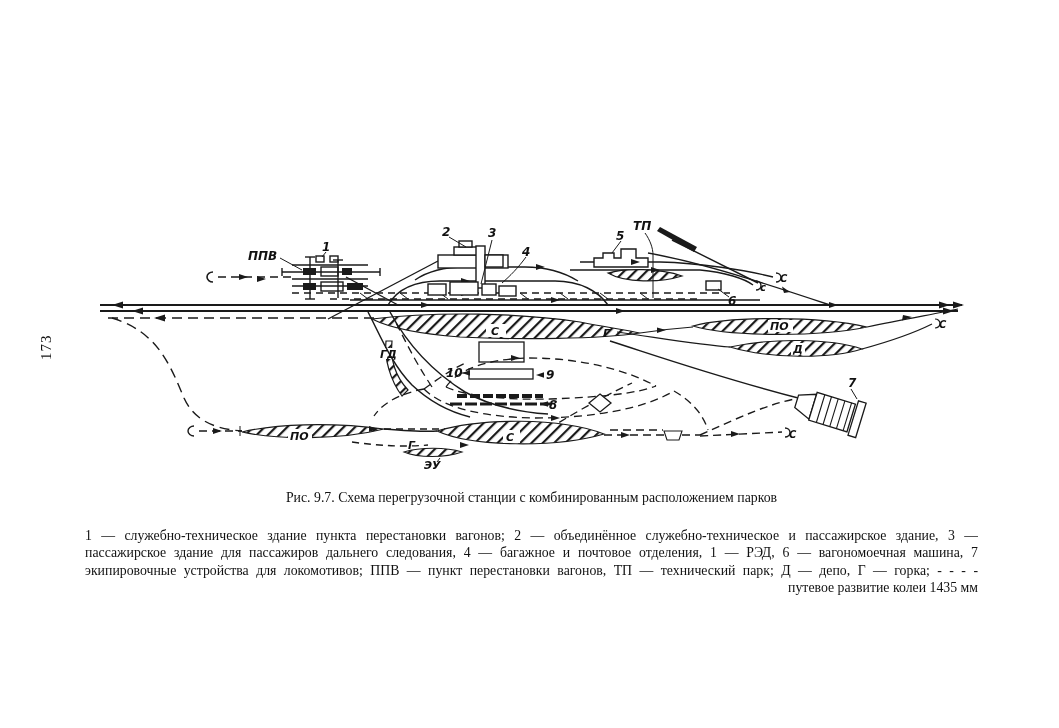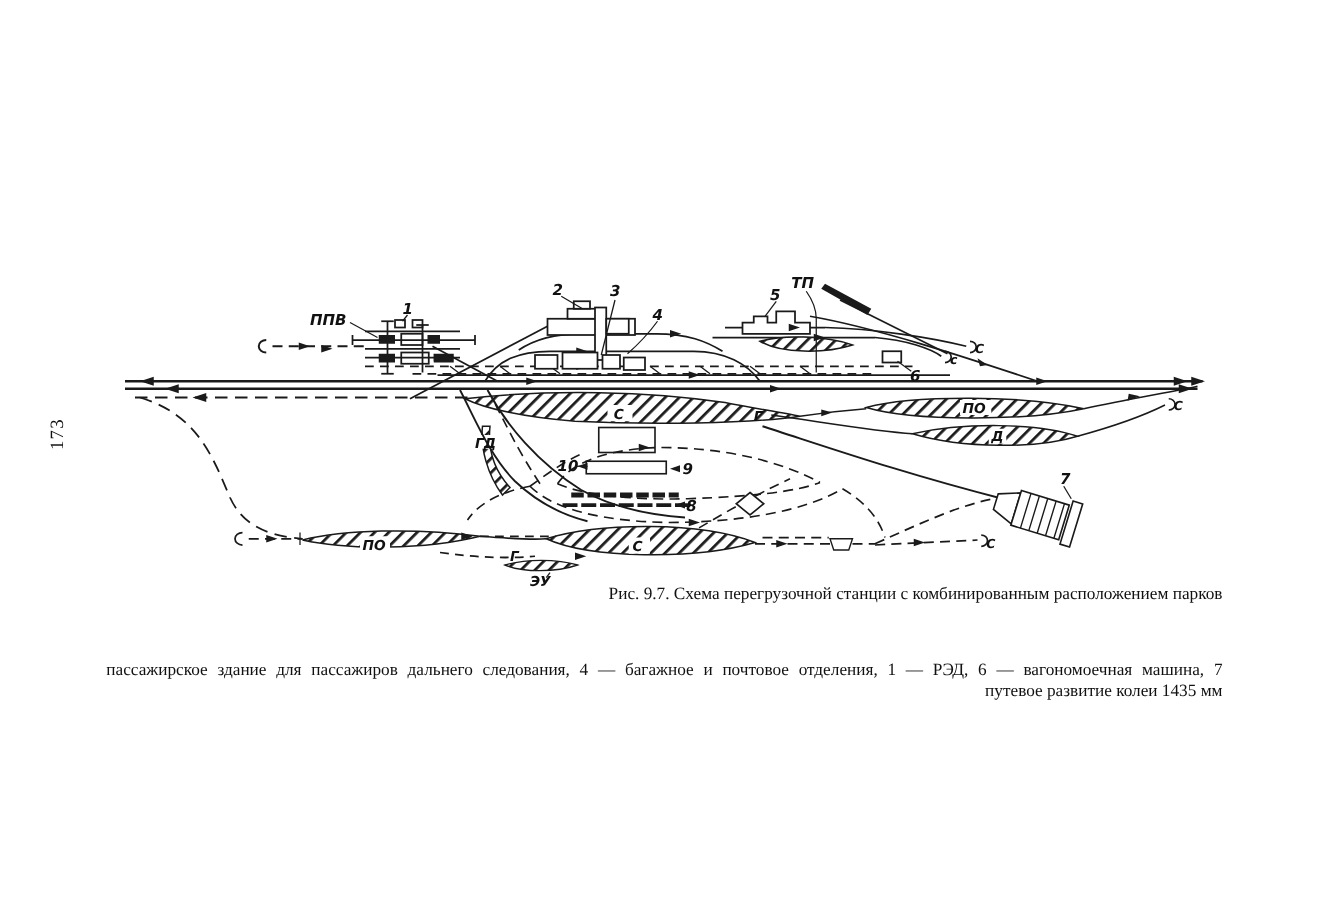--- a/index.html
+++ b/index.html
@@ -5,21 +5,21 @@
   html,body{margin:0;padding:0;background:#e8e8e8;}
   .page{
     position:relative;width:1059px;height:728px;background:#ffffff;overflow:hidden;
     font-family:"Liberation Serif", serif;color:#1a1a1a;
   }
   .page-number{
     position:absolute;left:38px;top:320px;width:40px;height:40px;
     transform:rotate(-90deg);font-size:15px;letter-spacing:1px;color:#111;
   }
   .caption{
-    position:absolute;left:85px;width:893px;top:466px;text-align:right;
+    position:absolute;left:85px;width:893px;top:489px;text-align:center;
     font-size:13.8px;line-height:17.6px;color:#111;
   }
   .legend{
     position:absolute;left:85px;width:893px;top:527px;
     font-size:13.8px;line-height:17.3px;color:#111;
   }
   .legend .jline{text-align:justify;text-align-last:justify;white-space:nowrap;overflow:hidden;}
   .legend .lastline{text-align:right;}
   svg.diagram{position:absolute;left:0;top:0;}
   svg.diagram text{
@@ -266,17 +266,19 @@
       <path d="M851,389 L857,399" fill="none" stroke-width="1"></path>
     </g>
     <text class="t12" x="848" y="387">7</text>
   </svg>
 
   <div class="caption">
     <div>Рис. 9.7. Схема перегрузочной станции с комбинированным расположением парков</div>
   </div>
 
   <div class="legend">
+    <div class="jline">1 — служебно-техническое здание пункта перестановки вагонов; 2 — объединённое служебно-техническое и пассажирское здание, 3 —</div>
     <div class="jline">пассажирское здание для пассажиров дальнего следования, 4 — багажное и почтовое отделения, 1 — РЭД, 6 — вагономоечная машина, 7</div>
+    <div class="jline">экипировочные устройства для локомотивов; ППВ — пункт перестановки вагонов, ТП — технический парк; Д — депо, Г — горка; - - - -</div>
     <div class="lastline">путевое развитие колеи 1435 мм</div>
   </div>
 
 </div>
 
 </body></html>

